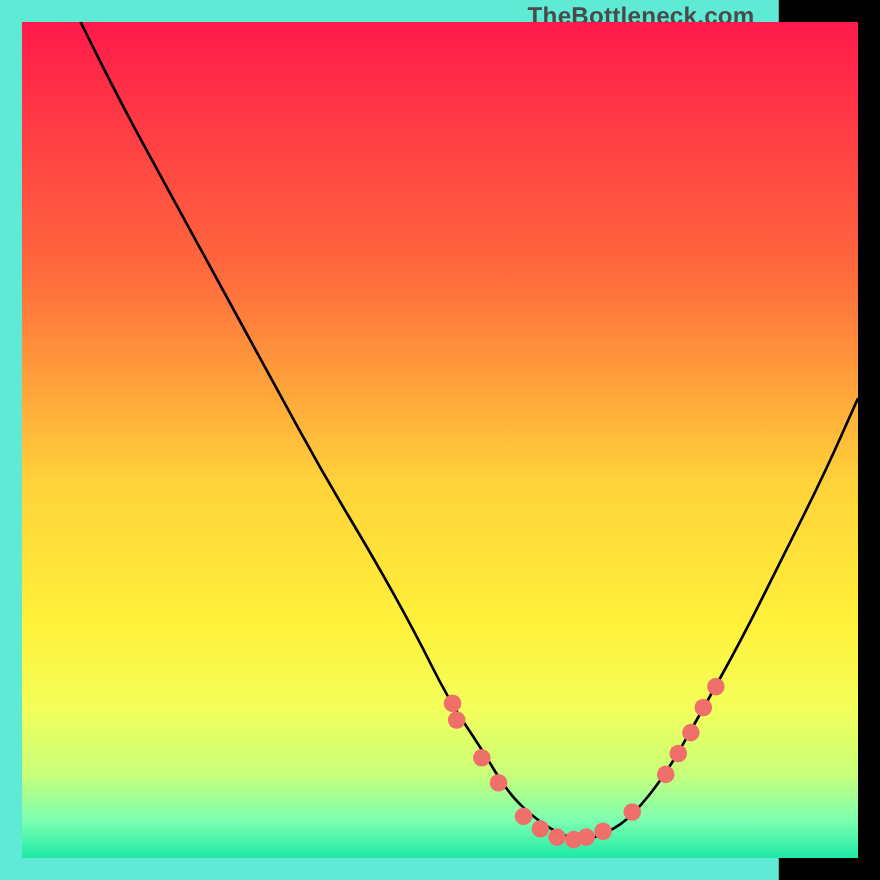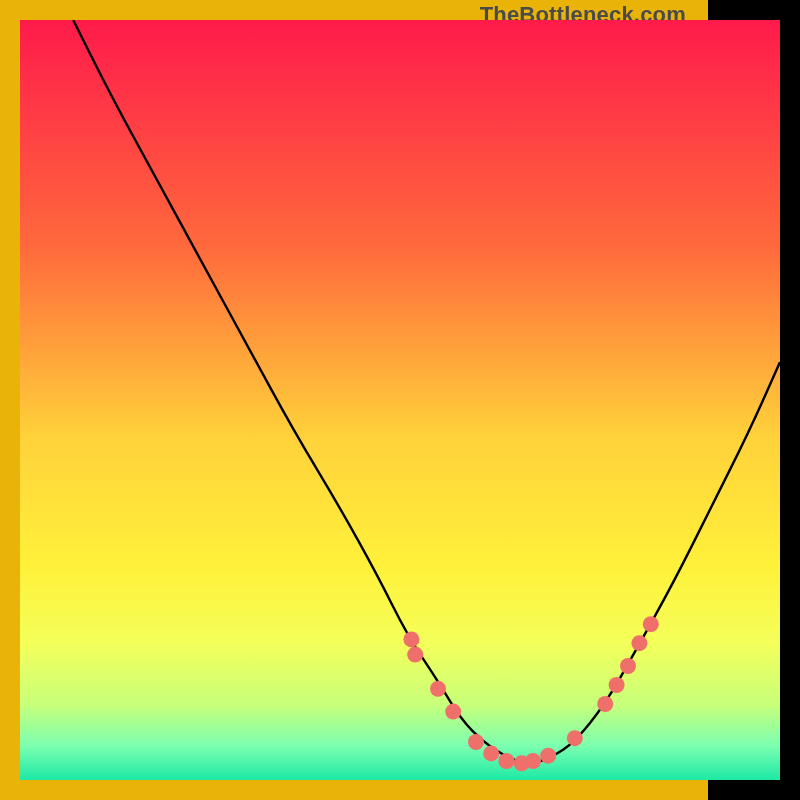--- a/index.html
+++ b/index.html
@@ -1,21 +1,21 @@
 <!DOCTYPE html>
 <html><head>
 <meta charset="utf-8">
 <style>
   * { margin: 0; padding: 0; box-sizing: border-box; }
   html, body { width: 800px; height: 800px; background: #000; overflow: hidden; }
   .frame {
     position: relative;
     width: 708px;
     height: 800px;
-    background: #eab308;
+    background: #5eead4;
   }
   .plot-area {
     position: absolute;
     left: 20px;
     top: 20px;
     width: 760px;
     height: 760px;
   }
   .watermark {
     position: absolute;

